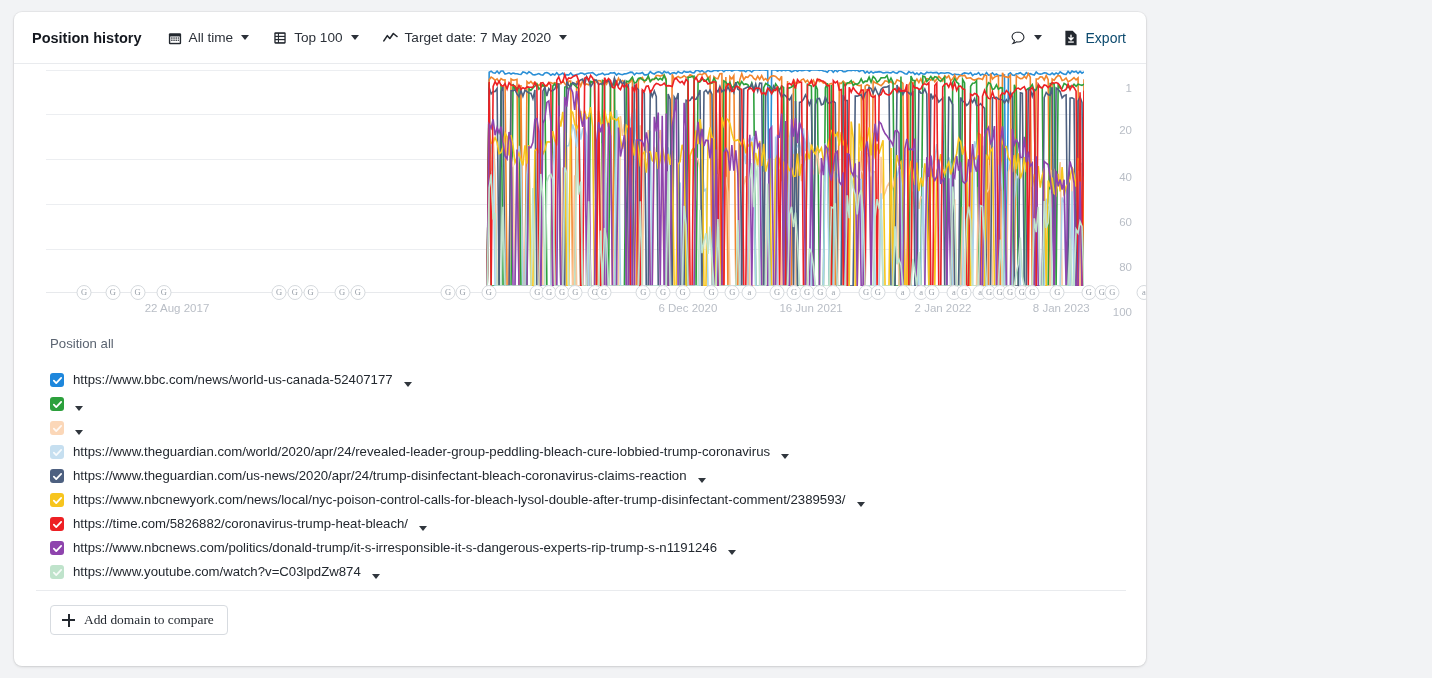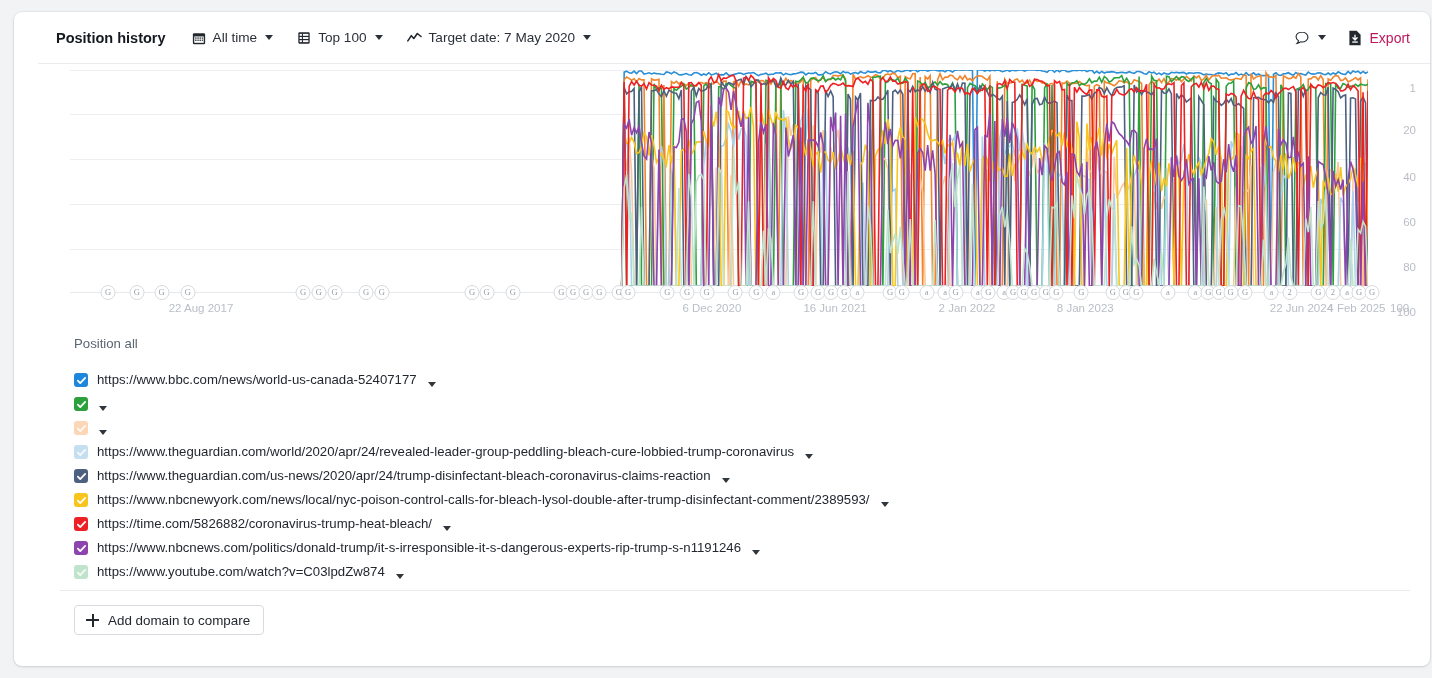--- a/index.html
+++ b/index.html
@@ -6,26 +6,25 @@
   html, body {
     margin: 0; padding: 0;
     width: 1432px; height: 678px;
     background: #f2f3f5;
     font-family: "Liberation Sans", sans-serif;
     overflow: hidden;
   }
   .panel {
     position: absolute;
     left: 14px; top: 12px;
-    width: 1416px; height: 654px;
+    width: 1132px; height: 654px;
     background: #ffffff;
     border-radius: 8px;
     box-shadow: 0 1px 3px rgba(0,0,0,.12), 0 0 0 1px rgba(0,0,0,.04);
     overflow: hidden;
-    padding-left: 24px;
   }
 
   
   .header {
     position: relative;
     height: 52px;
     display: flex;
     align-items: center;
     padding: 0 20px 0 18px;
     border-bottom: 1px solid #e9ebee;
@@ -57,21 +56,21 @@
   .header-right {
     margin-left: auto;
     display: flex;
     align-items: center;
     gap: 22px;
   }
   .export-btn {
     display: flex; align-items: center; gap: 8px;
     cursor: pointer;
   }
-  .export-btn .lbl { font-size: 14px; color: #be185d; }
+  .export-btn .lbl { font-size: 14px; color: #0c4a6e; }
   .comment-ctl { display: flex; align-items: center; gap: 7px; cursor: pointer; }
 
   
   .chart-wrap {
     position: relative;
     height: 260px;
     margin: 0;
   }
   .plot {
     position: absolute;
@@ -174,21 +173,21 @@
     border-top: 5px solid #30363d;
     margin-left: 2px;
     cursor: pointer;
     flex: none;
   }
   .divider {
     height: 1px;
     background: #e9ebee;
     margin: 11px 20px 0 22px;
   }
-  .add-wrap { padding: 14px 0 0 36px; }
+  .add-wrap { padding: 14px 0 0 36px; font-family: Liberation Serif, serif; }
   .add-btn {
     display: inline-flex;
     align-items: center;
     gap: 9px;
     height: 30px;
     padding: 0 13px 0 11px;
     background: #fff;
     border: 1px solid #d7dbe0;
     border-radius: 4px;
     font-size: 13.4px;

